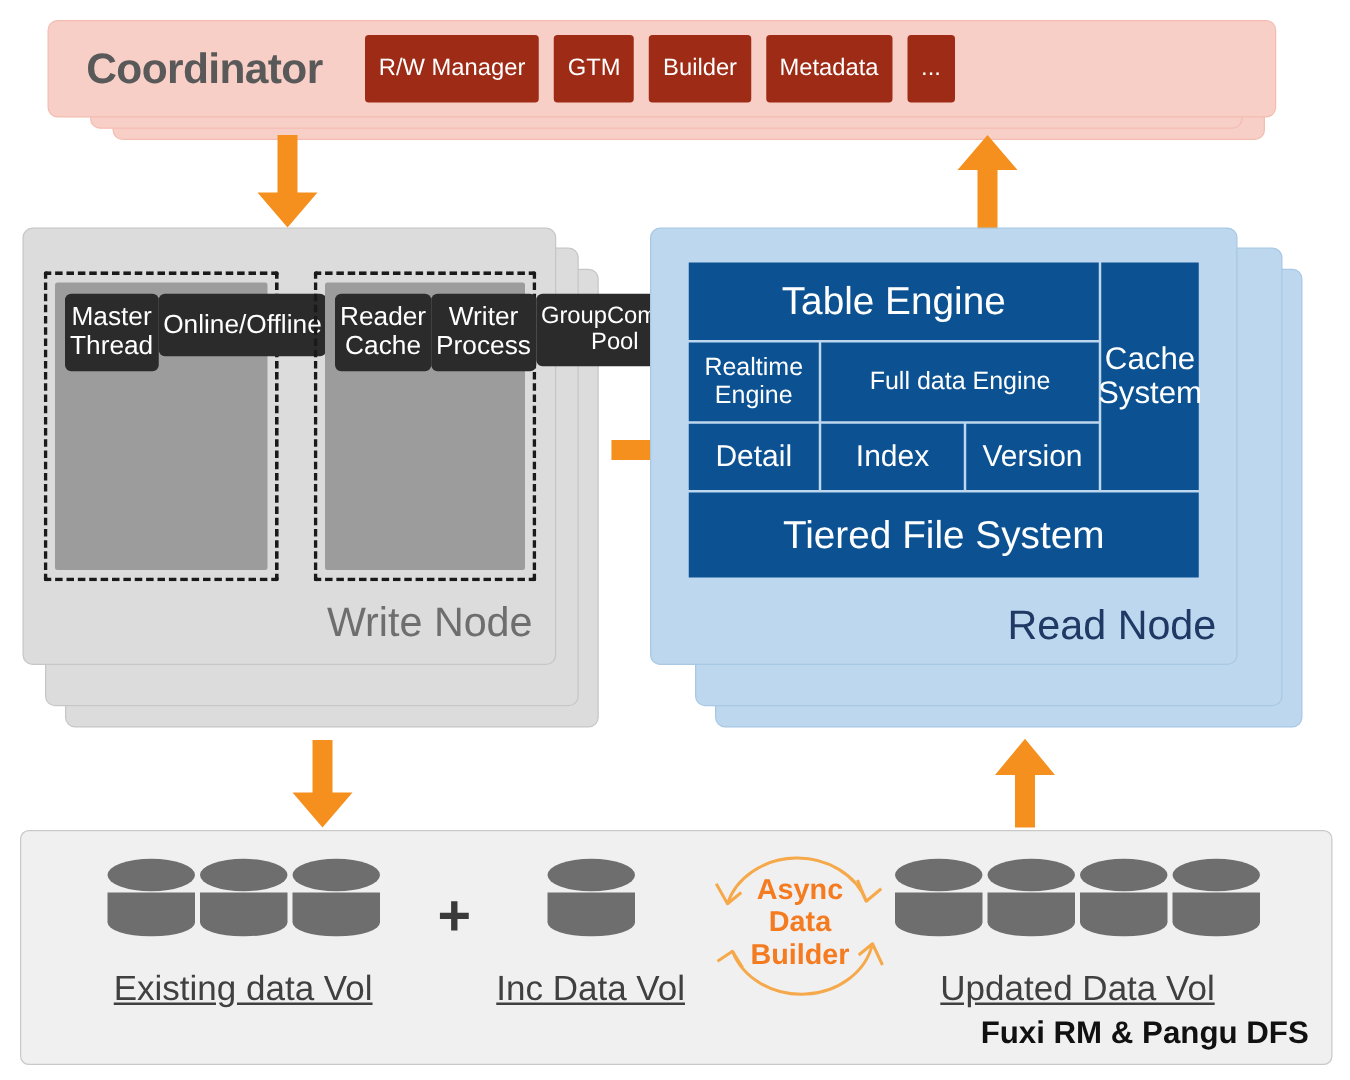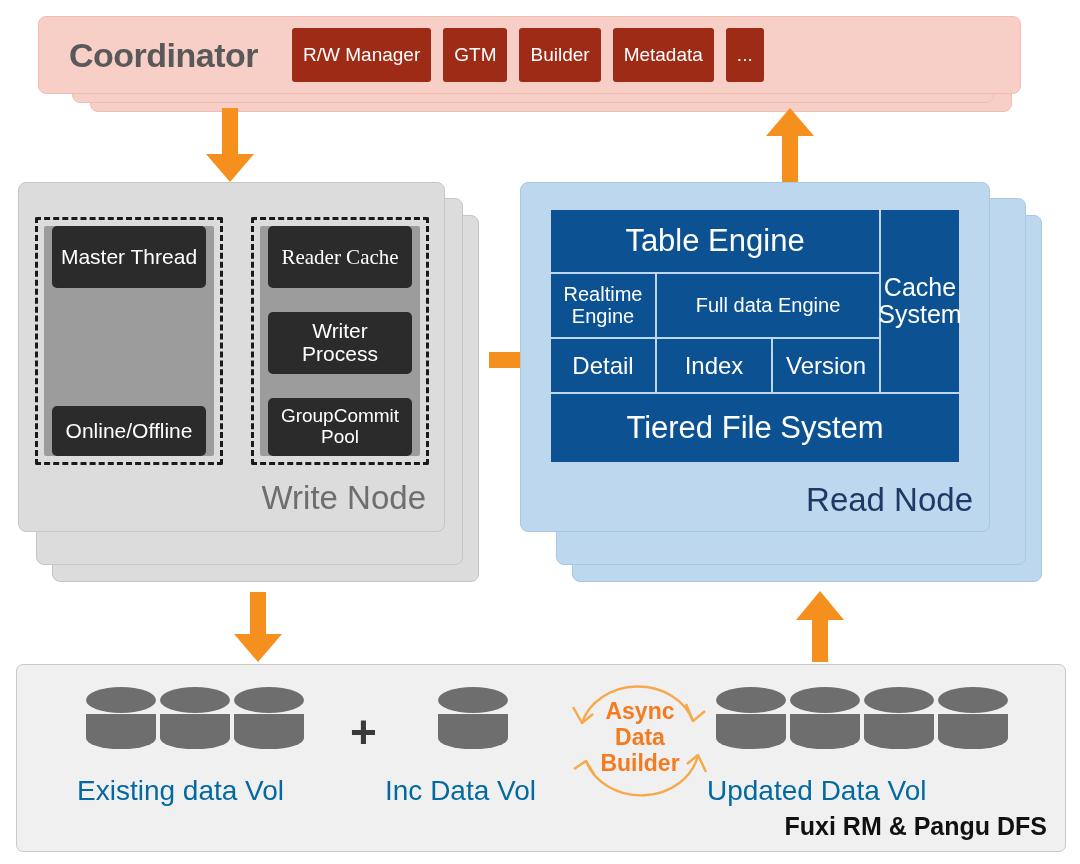--- a/index.html
+++ b/index.html
@@ -70,23 +70,23 @@
     border: 3px dashed #1A1A1A;
     box-sizing: border-box;
     padding: 6px;
     border-radius: 2px;
   }
   .wn-gray {
     background: #9C9C9C;
     width: 100%;
     height: 100%;
     box-sizing: border-box;
-    padding: 0 8px;
+    padding: 9px 8px;
     display: flex;
-    flex-direction: column;
+    flex-direction: row;
     justify-content: space-between;
     border-radius: 2px;
   }
   .wn-box {
     background: #2B2B2B;
     color: #ffffff;
     border-radius: 5px;
     font-size: 21px;
     box-sizing: border-box;
     padding: 2px 4px;
@@ -135,22 +135,24 @@
     border-radius: 50% / 50%;
   }
   .cyl .bot {
     position: absolute; left: 0; bottom: 0;
     width: 100%; height: 56%;
     background: #6E6E6E;
     border-radius: 0 0 48% 48% / 0 0 32% 32%;
   }
   .vol-label {
     font-size: 28px;
-    color: #0369a1;
-    white-space: nowrap;
+    color: #404040;
+    white-space: nowrap;
+    text-align: center;
+    text-decoration: underline;
   }
   .plus-sign {
     font-size: 46px;
     color: #3A3A3A;
     font-weight: bold;
     line-height: 1;
   }
   .dfs-label {
     font-size: 25px;
     font-weight: bold;
@@ -195,21 +197,21 @@
 
     <div class="abs wn-dashed" style="left:16px; top:34px; width:188px; height:248px;">
       <div class="wn-gray">
         <div class="wn-box center-txt" style="height:62px;">Master Thread</div>
         <div class="wn-box center-txt" style="height:50px;">Online/Offline</div>
       </div>
     </div>
 
     <div class="abs wn-dashed" style="left:232px; top:34px; width:178px; height:248px;">
       <div class="wn-gray">
-        <div class="wn-box center-txt" style="height:62px;font-family:Liberation Serif, serif;">Reader Cache</div>
+        <div class="wn-box center-txt" style="height:62px;">Reader Cache</div>
         <div class="wn-box center-txt" style="height:62px;">Writer Process</div>
         <div class="wn-box center-txt" style="height:58px; font-size:19px;">GroupCommit Pool</div>
       </div>
     </div>
 
     <div class="abs wn-label" style="right:18px; bottom:14px;">Write Node</div>
   </div>
 
   <svg class="abs" style="left:489px; top:337px;" width="58" height="46" viewBox="0 0 58 46">
     <polygon points="0,15 32,15 32,1 56,23 32,45 32,31 0,31" fill="#F5901F"></polygon>

